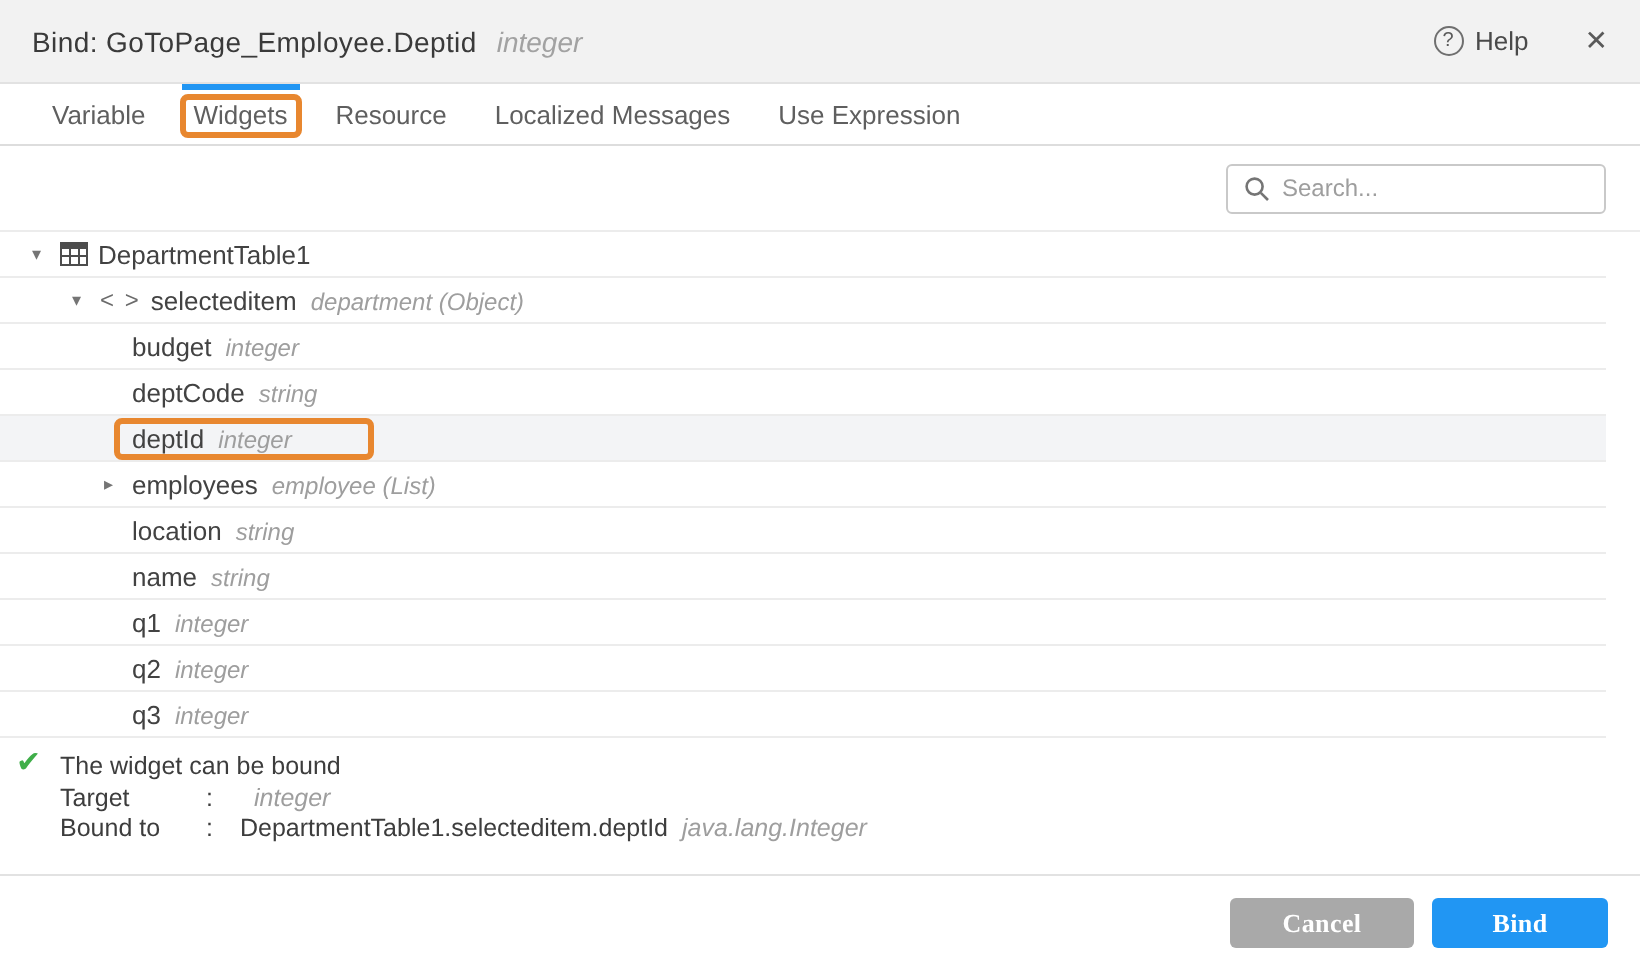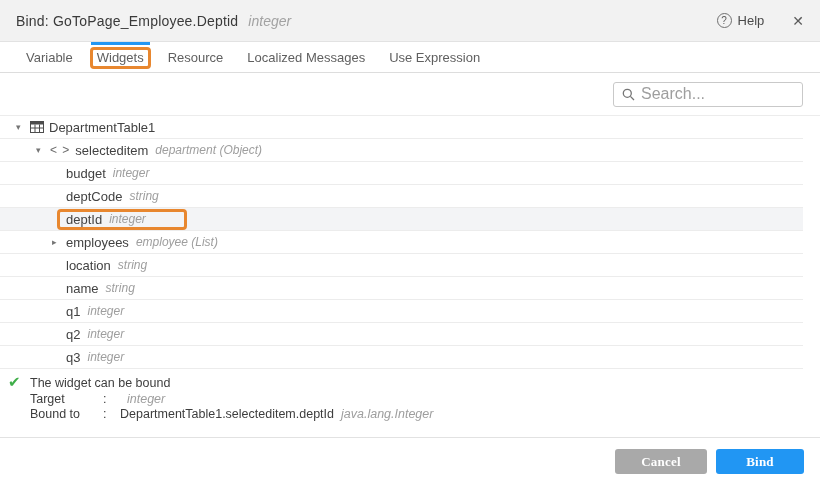--- a/index.html
+++ b/index.html
@@ -50,21 +50,21 @@
   .searchrow {
     height:43px; display:flex; align-items:center; justify-content:flex-end;
     padding-right:17px; border-bottom:1px solid #ececec;
   }
   .searchbox {
     width:190px; height:25px; background:#fff; border:1px solid #c9c9c9;
     border-radius:3px; display:flex; align-items:center; padding:0 8px;
   }
   .searchbox svg { flex:0 0 auto; margin-right:6px; }
   .searchbox input {
-    border:none; outline:none; width:100%; font-size:16px;
+    border:none; outline:none; width:100%; font-size:12px;
     font-family:inherit; color:#444; background:transparent;
   }
   .searchbox input::placeholder { color:#9e9e9e; }
 
   
   .tree { margin-right:17px; }
   .trow {
     height:23px; display:flex; align-items:center;
     border-bottom:1px solid #ececec; cursor:pointer; font-size:13px;
   }
@@ -72,21 +72,21 @@
   .trow.lvl1 { padding-left:36px; }
   .trow.lvl2 { padding-left:52px; }
   .trow.selected { background:#f3f4f6; }
   .expander {
     width:14px; flex:0 0 14px; font-size:9px; color:#757575; text-align:left;
   }
   .ticon { display:inline-flex; align-items:center; margin-right:5px; color:#4d4d4d; }
   .icon-obj { font-size:12px; letter-spacing:1px; color:#6b6b6b; margin-top:-1px; }
   .tname { color:#424242; }
   .ttype { font-size:12px; font-style:italic; color:#9e9e9e; margin-left:7px; }
-  .annot-wrap { display:inline-flex; align-items:flex-start; }
+  .annot-wrap { display:inline-flex; align-items:flex-end; }
   .trow.annotated .annot-wrap {
     border:3px solid var(--annot,#e8872f); border-radius:4px;
     padding:0 38px 0 6px; margin-left:-9px; height:21px;
   }
 
   
   .status { position:relative; padding:7px 0 0 30px; font-size:12.5px; line-height:15.5px; }
   .status-check {
     position:absolute; left:8px; top:5px; color:var(--ok,#3fae49);
     font-size:15px; font-weight:bold;

